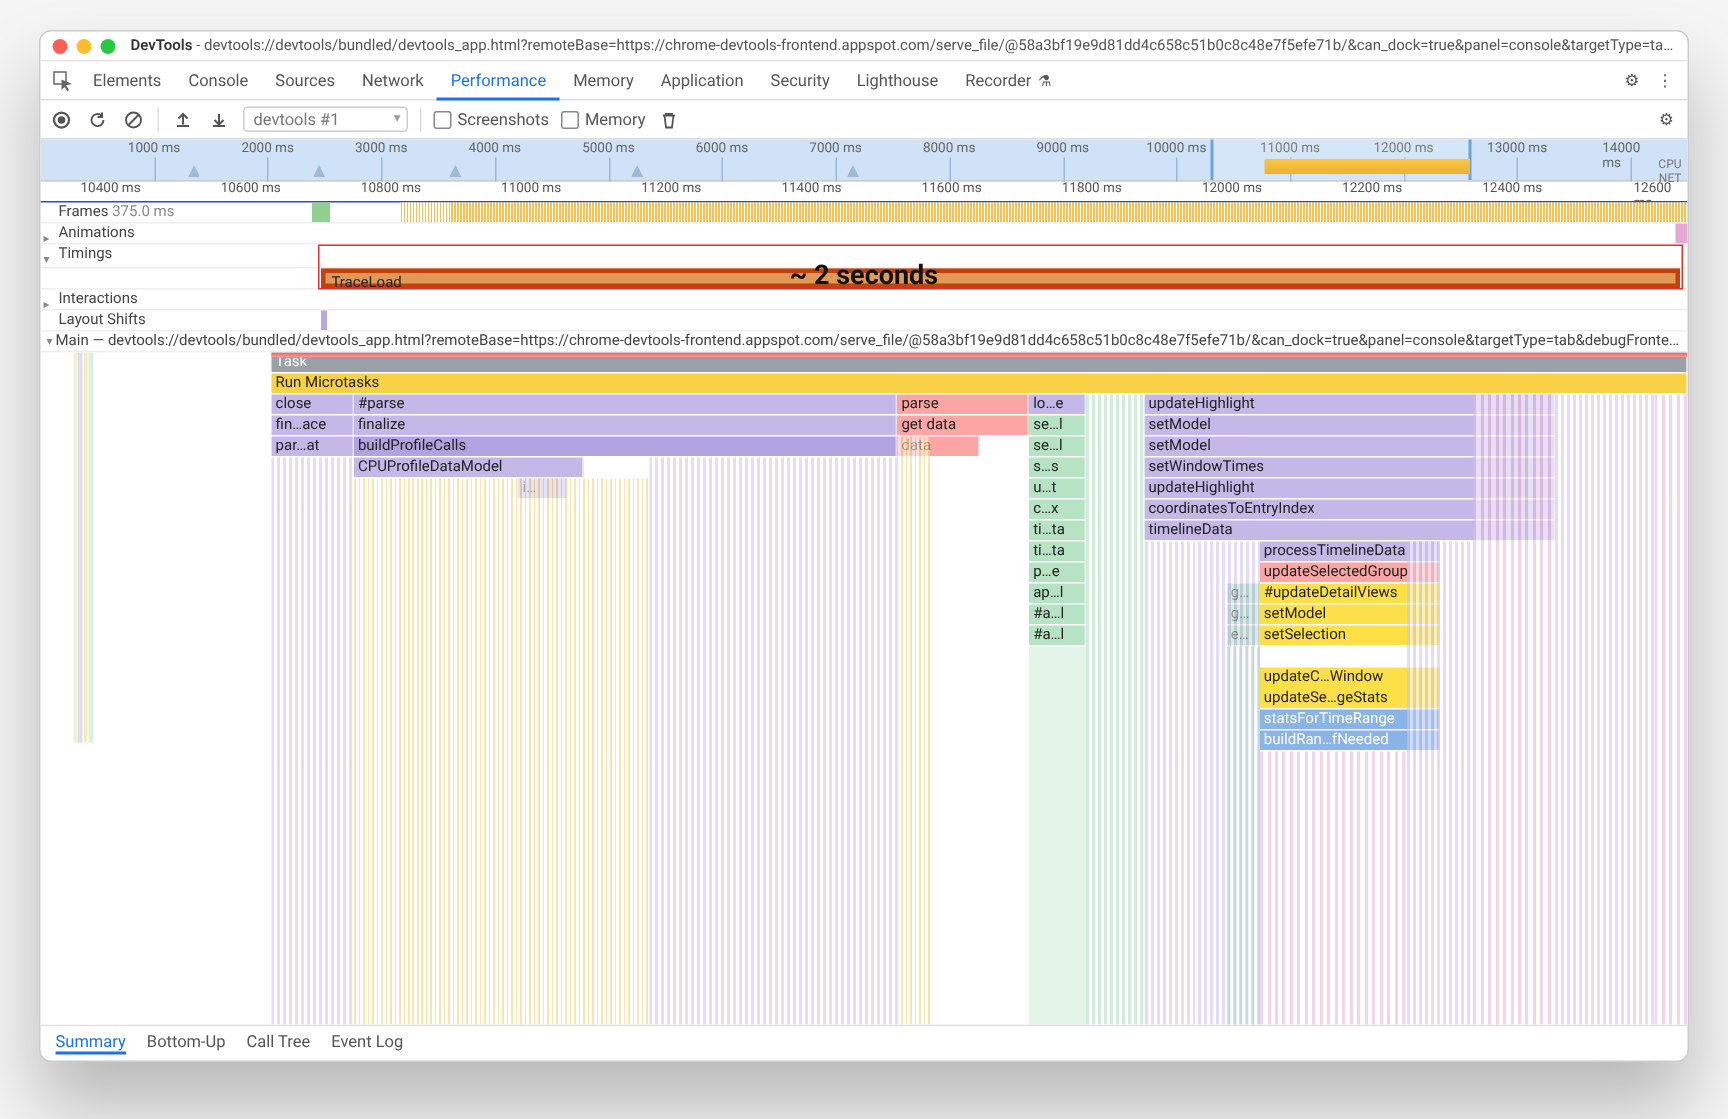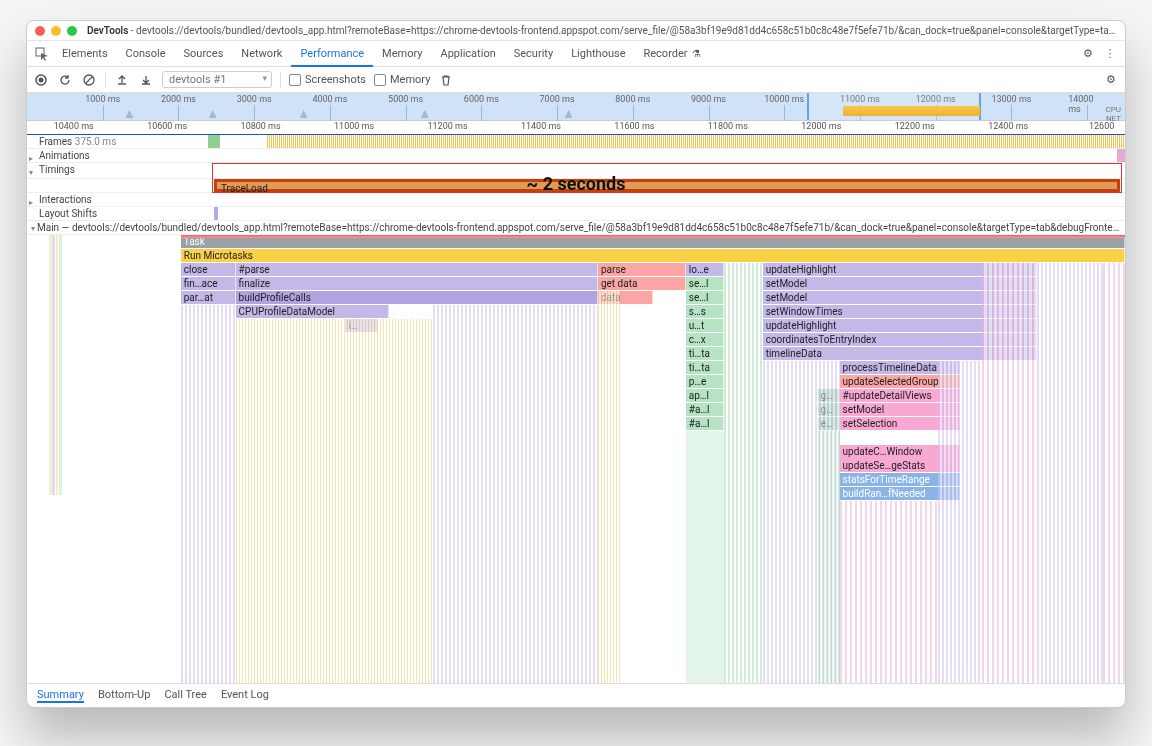--- a/index.html
+++ b/index.html
@@ -62,21 +62,21 @@
   .flame { position:relative; flex:1; overflow:hidden; background:#fff; }
   .flame .row { position:absolute; height:14px; left:0; right:0; }
   .fbar { position:absolute; top:0; height:13px; line-height:13px; font-size:10px; padding:0 3px; overflow:hidden; white-space:nowrap; text-overflow:ellipsis; border-right:1px solid rgba(255,255,255,.6); }
   .c-task { background:#9aa0a6; color:#fff; }
   .c-micro { background:#f8d147; }
   .c-lav { background:#c3b8e8; }
   .c-lav2 { background:#b1a3df; }
   .c-lime { background:#fca5a5; }
   .c-mint { background:#b6e3c3; }
   .c-mint2 { background:#a4d9b4; }
-  .c-pink { background:#f9a8d4; }
+  .c-pink { background:#fde047; }
   .c-blue { background:#8ab4e8; color:#fff; }
   .flame .tail { position:absolute; top:0; bottom:0; }
   .tail.lav { background: repeating-linear-gradient(90deg,#cfc0ee 0 2px,#fff 2px 4px); opacity:.55; }
   .tail.mint { background: repeating-linear-gradient(90deg,#a4d9b4 0 2px,#fff 2px 4px); opacity:.5; }
   .tail.mint2 { background: #aee0bd; opacity:.35; }
   .tail.pink { background: repeating-linear-gradient(90deg,#e9b3d8 0 2px,#fff 2px 5px); opacity:.55; }
   .tail.yel  { background: repeating-linear-gradient(90deg,#f3d37a 0 1px,#fff 1px 3px); opacity:.6; }
   .tail.red { background: linear-gradient(#d66, #f99); }
   
   .bottom-tabs { border-top: 1px solid #ddd; display:flex; gap:14px; padding: 4px 10px; font-size:11px; color:#555; }

